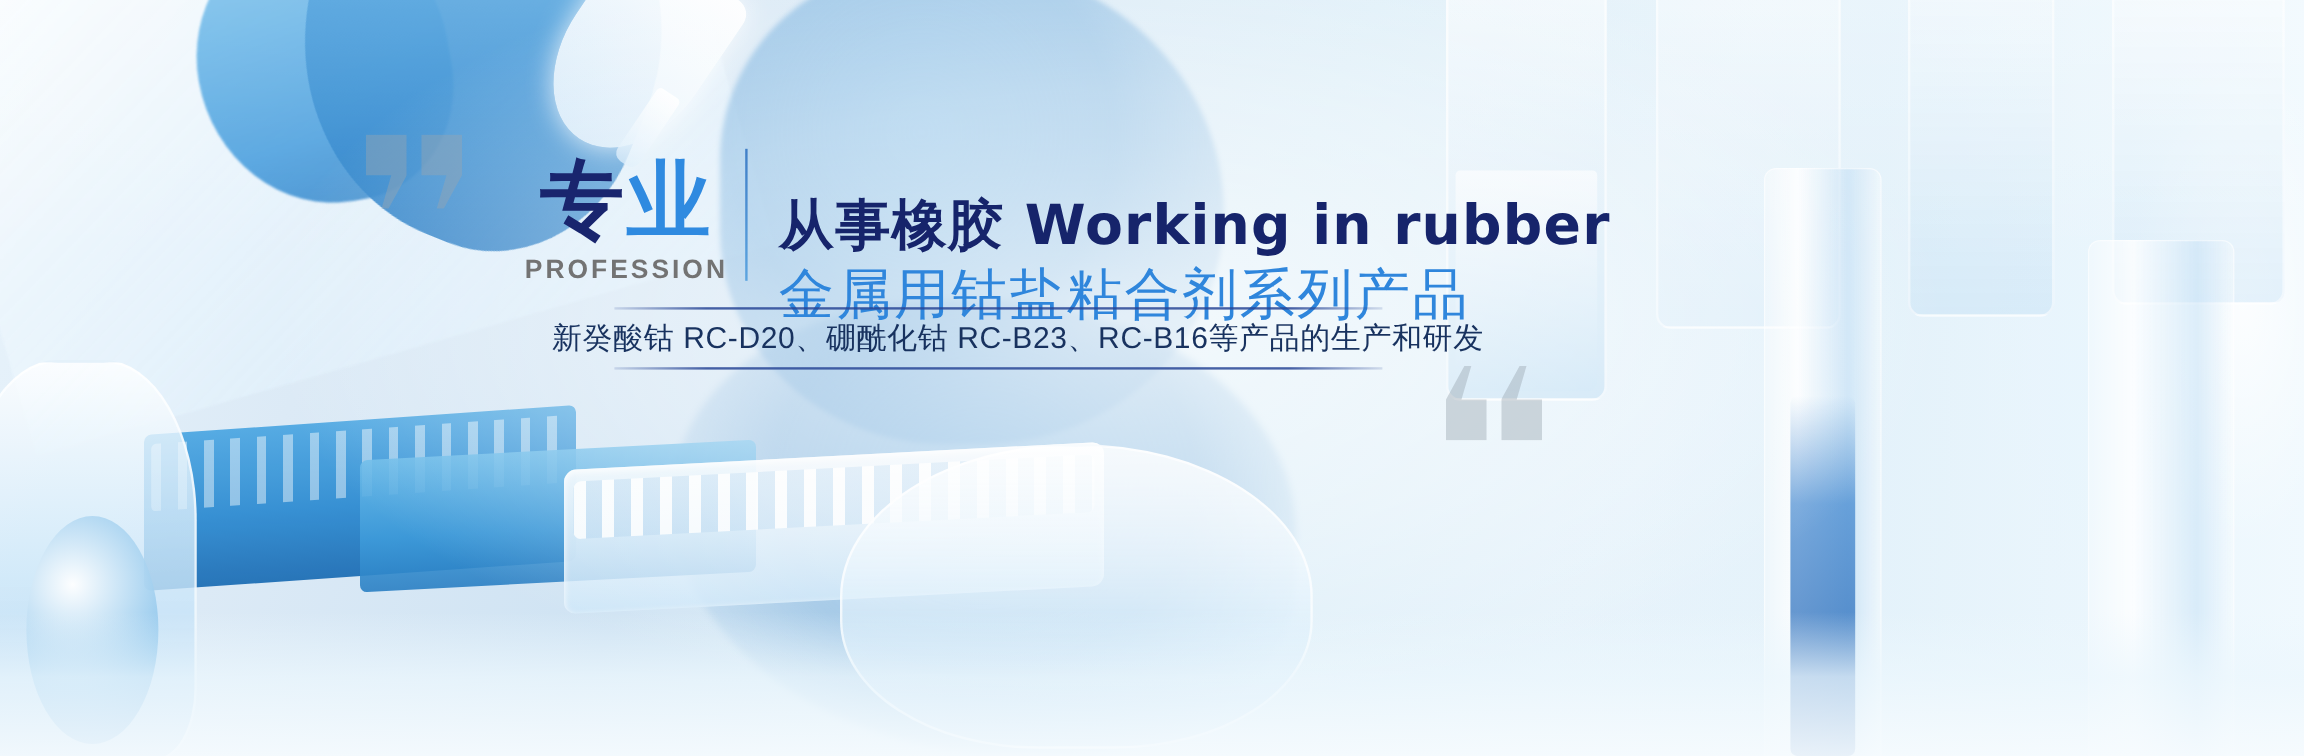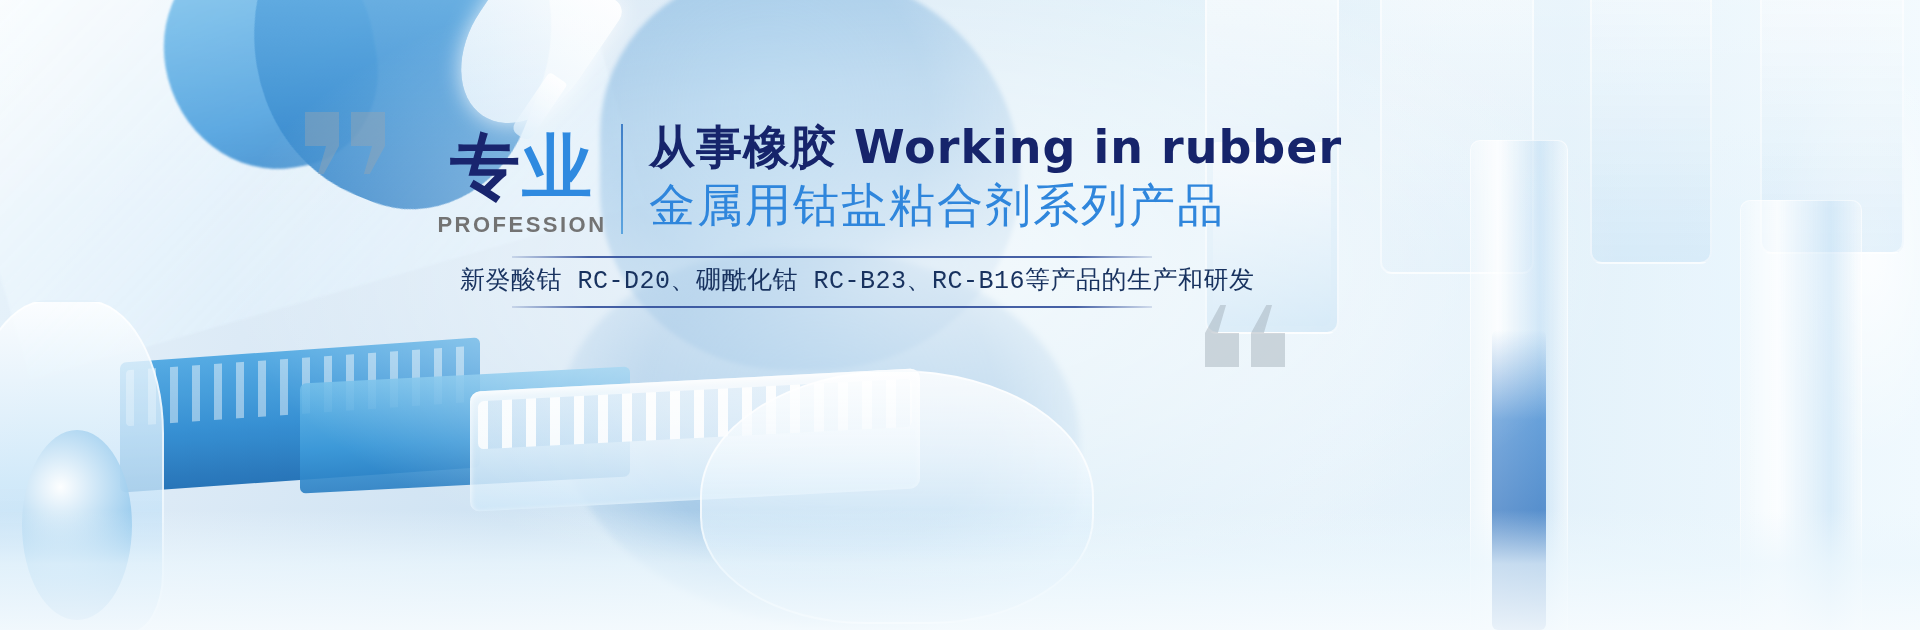--- a/index.html
+++ b/index.html
@@ -194,39 +194,39 @@
   .vdivider{
     width:2px;height:110px;margin:6px 26px 0 24px;
     background:linear-gradient(180deg,#2b6fc0,#4a9bdd);
     opacity:.85;
   }
 
   .titles{display:flex;flex-direction:column;}
   .title-1{
     font-family:"DejaVu Sans","Liberation Sans",sans-serif;
     font-size:46px;line-height:58px;font-weight:bold;color:#16246b;
-    white-space:nowrap;letter-spacing:1px;
+    white-space:nowrap;letter-spacing:1px;margin-top:40px;
   }
   .title-2{
     font-family:"DejaVu Sans","Liberation Sans",sans-serif;
     font-size:46px;line-height:58px;font-weight:normal;color:#2f86dc;
     white-space:nowrap;letter-spacing:2px;
   }
 
   .divider-h{
     position:absolute;height:2px;
     background:linear-gradient(90deg,rgba(40,70,150,.15),rgba(40,70,150,.85) 12%,rgba(40,70,150,.85) 88%,rgba(40,70,150,.15));
   }
   .divider-top{left:512px;top:256px;width:640px;}
   .divider-bot{left:512px;top:306px;width:640px;}
 
   .product-line{
     position:absolute;left:460px;top:262px;width:700px;
     text-align:center;
-    font-family:Liberation Mono, monospace;
+    font-family:Liberation Sans, sans-serif;
     font-size:25px;line-height:40px;color:#18325f;white-space:nowrap;
     letter-spacing:.5px;
   }
 
   .sub-en{
     position:absolute;left:440px;top:320px;width:740px;
     text-align:center;
     font-family:"Liberation Sans",sans-serif;
     font-size:17px;line-height:25px;color:#8c9fb3;
     opacity:.95;

